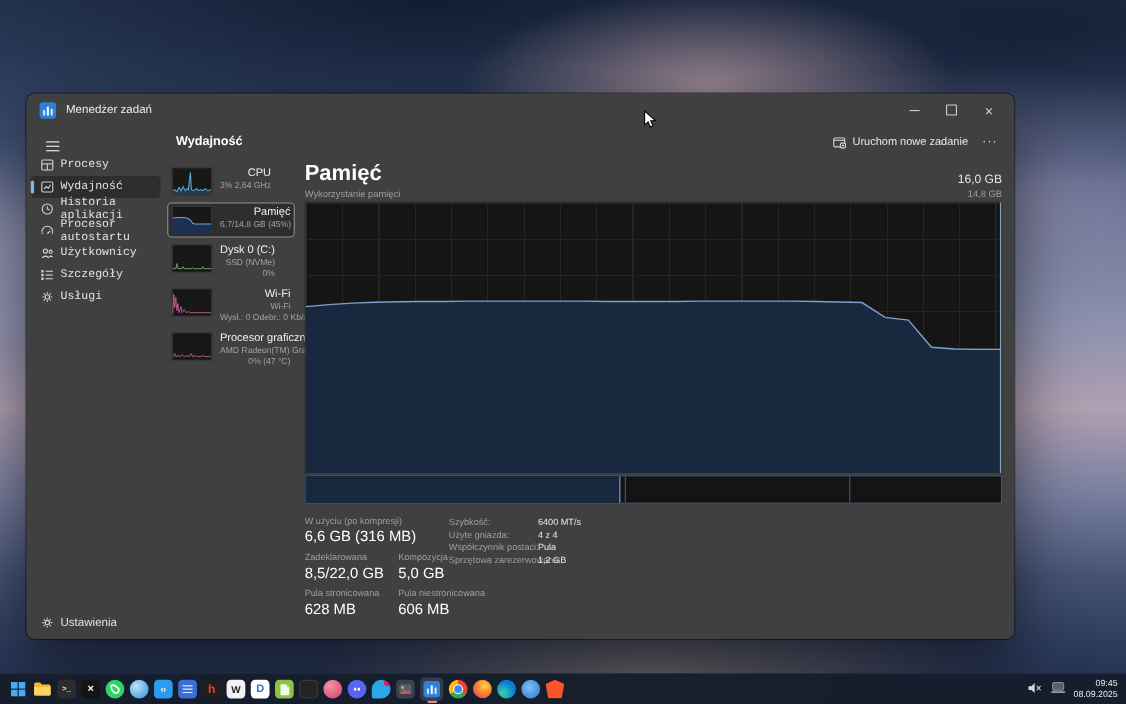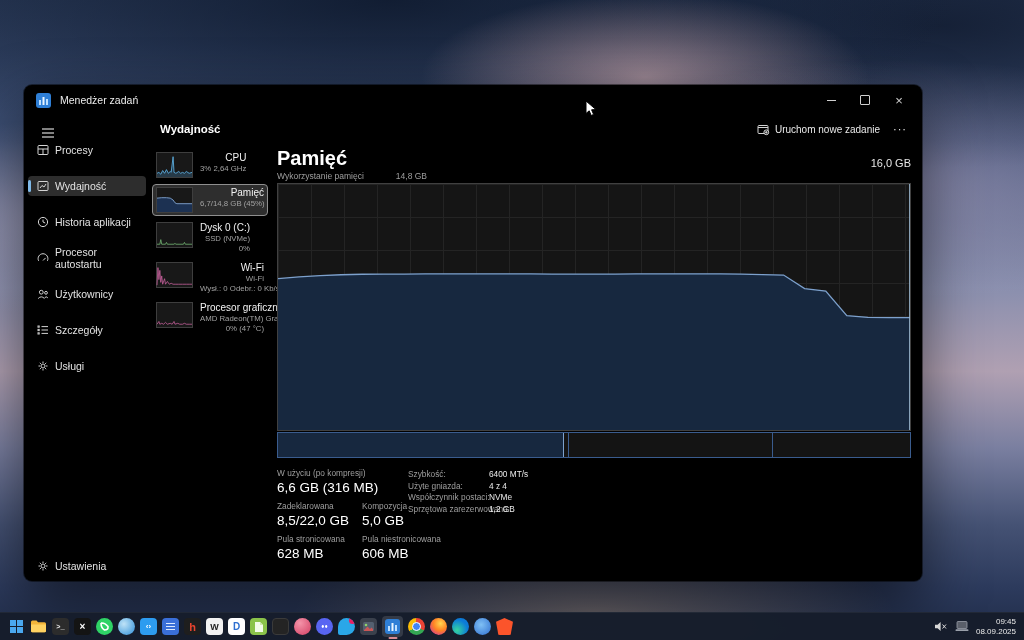--- a/index.html
+++ b/index.html
@@ -7,36 +7,36 @@
   .desktop{position:absolute;inset:0;
     background:
       radial-gradient(ellipse 320px 120px at 63% 12%, rgba(243,196,196,.55), transparent 70%),
       radial-gradient(ellipse 420px 140px at 8% 34%, rgba(210,195,215,.45), transparent 70%),
       radial-gradient(ellipse 520px 170px at 88% 28%, rgba(196,176,205,.40), transparent 70%),
       radial-gradient(ellipse 430px 120px at 58% 96%, rgba(250,205,155,.32), transparent 70%),
       radial-gradient(ellipse 760px 210px at 38% 0%, rgba(13,24,44,.85), transparent 75%),
       radial-gradient(ellipse 620px 190px at 92% 4%, rgba(16,26,46,.82), transparent 75%),
       linear-gradient(180deg,#2a3a58 0%,#3d4f74 22%,#8a8fae 45%,#b0a0b2 58%,#7a7fa0 70%,#455274 82%,#2c3a5c 92%,#1f2b47 100%);}
   
-  .window{position:absolute;left:24px;top:85px;width:898px;height:496px;background:#000000;
+  .window{position:absolute;left:24px;top:85px;width:898px;height:496px;background:#404040;
     border-radius:8px;box-shadow:0 24px 60px rgba(0,0,0,.55),0 0 0 1px rgba(0,0,0,.45);color:#e8e8e8;}
   .titlebar{position:absolute;left:0;top:0;right:0;height:30px;}
   .tb-appicon{position:absolute;left:12px;top:8px;width:15px;height:15px;}
   .tb-title{position:absolute;left:36px;top:9px;font-size:10.5px;color:#ececec;}
   .win-controls{position:absolute;right:6px;top:0;height:30px;display:flex;}
   .ctrl{width:34px;height:30px;display:flex;align-items:center;justify-content:center;color:#cfcfcf;}
   .min-glyph{width:9px;height:1px;background:#cfcfcf;}
   .max-glyph{width:8px;height:8px;border:1px solid #cfcfcf;border-radius:1px;}
   .close-glyph{font-size:13px;line-height:13px;color:#cfcfcf;}
   
   .sidebar{position:absolute;left:0;top:30px;bottom:0;width:126px;}
   .burger{position:absolute;left:12px;top:8px;width:24px;height:20px;display:flex;align-items:center;justify-content:center;border-radius:4px;}
   .nav{position:absolute;left:4px;right:4px;top:25px;}
-  .nav-item{position:relative;height:20px;margin-bottom:16px;display:flex;align-items:center;
-    padding-left:9px;gap:6px;font-size:10.5px;color:#e2e2e2;border-radius:4px;}
+  .nav-item{position:relative;height:20px;margin-bottom:0;display:flex;align-items:center;
+    padding-left:9px;gap:6px;font-size:10.5px;color:#e2e2e2;border-radius:4px;font-family:Liberation Mono, monospace;}
   .nav-item.sel{background:#2d2d2d;}
   .nav-item.sel::before{content:"";position:absolute;left:0;top:4px;width:3px;height:12px;border-radius:2px;background:#7fb9e8;}
   .nav-item svg{flex:none;}
   .settings{position:absolute;left:4px;right:4px;bottom:5px;height:20px;display:flex;align-items:center;
     padding-left:9px;gap:6px;font-size:10.5px;color:#e2e2e2;border-radius:4px;}
   
   .main{position:absolute;left:126px;top:30px;right:0;bottom:0;}
   .commandbar{height:28px;display:flex;align-items:center;padding:0 10px 0 10px;}
   .page-title{font-size:11.5px;font-weight:bold;color:#fff;}
   .run-task{margin-left:auto;display:flex;align-items:center;gap:6px;font-size:10px;color:#eaeaea;
@@ -49,21 +49,21 @@
   .thumb{width:37px;height:26px;border:1px solid #3e3e3e;background:#181818;flex:none;box-sizing:border-box;}
   .thumb svg{display:block;width:100%;height:100%;}
   .p-text{min-width:0;}
   .p-name{font-size:10px;color:#f2f2f2;line-height:12px;white-space:nowrap;}
   .p-sub{font-size:7.8px;color:#a2a2a2;line-height:9.5px;white-space:nowrap;}
   
   .content{position:absolute;left:127px;top:28px;width:634px;}
   .title-row{margin-top:4px;height:22px;display:flex;align-items:flex-end;justify-content:space-between;}
   .mem-title{font-size:20px;font-weight:600;color:#fff;line-height:22px;}
   .mem-total{font-size:11px;color:#e6e6e6;}
-  .sub-row{height:12px;display:flex;font-size:8.5px;color:#9f9f9f;align-items:flex-end;gap:32px;}
+  .sub-row{height:12px;display:flex;justify-content:space-between;font-size:8.5px;color:#9f9f9f;align-items:flex-end;}
   .chart{position:relative;margin-top:2px;height:248px;box-sizing:border-box;border:1px solid #404040;background-color:#151515;
     background-image:repeating-linear-gradient(90deg,#242424 0,#242424 1px,transparent 1px,transparent 33px),
                      repeating-linear-gradient(180deg,#242424 0,#242424 1px,transparent 1px,transparent 33px);}
   .chart svg{position:absolute;inset:0;width:100%;height:100%;}
   .now-line{position:absolute;right:0;top:0;bottom:0;width:1px;background:#9cb8d0;opacity:.85;}
   .axis-row{height:11px;display:flex;justify-content:space-between;font-size:8px;color:#9f9f9f;align-items:center;}
   .comp-label{height:10px;font-size:8px;color:#9f9f9f;}
   .comp-bar{margin-top:1px;height:26px;box-sizing:border-box;border:1px solid #3a5c8e;background:#141414;display:flex;}
   .comp-seg{height:100%;box-sizing:border-box;}
   .comp-seg.s0{background:#17283f;border-right:1px solid #7da1cd;}
@@ -331,21 +331,21 @@
           <div class="drow">
               <span class="dlabel">Szybkość:</span>
               <span class="dvalue">6400 MT/s</span>
             </div>
           <div class="drow">
               <span class="dlabel">Użyte gniazda:</span>
               <span class="dvalue">4 z 4</span>
             </div>
           <div class="drow">
               <span class="dlabel">Współczynnik postaci:</span>
-              <span class="dvalue">NVMe</span>
+              <span class="dvalue">Pula</span>
             </div>
           <div class="drow">
               <span class="dlabel">Sprzętowa zarezerwowana:</span>
               <span class="dvalue">1,2 GB</span>
             </div>
         </div>
       </div>
     </div>
   </div>
 </div>

